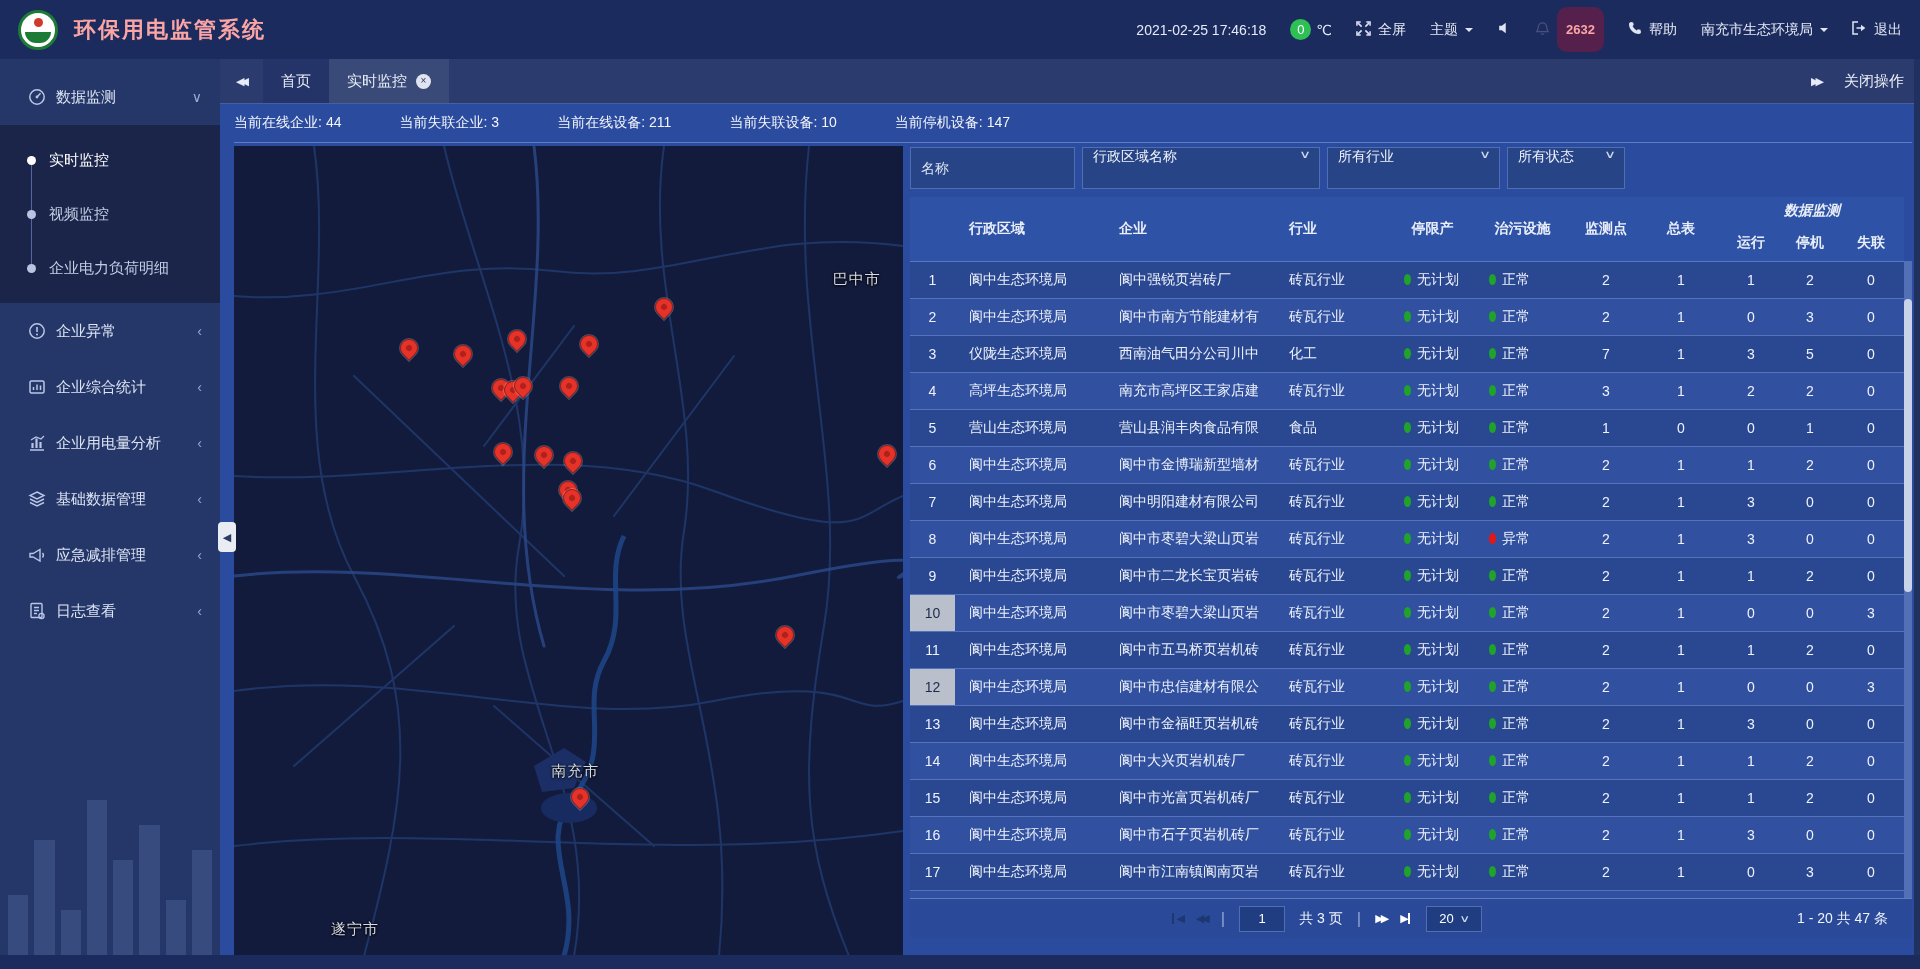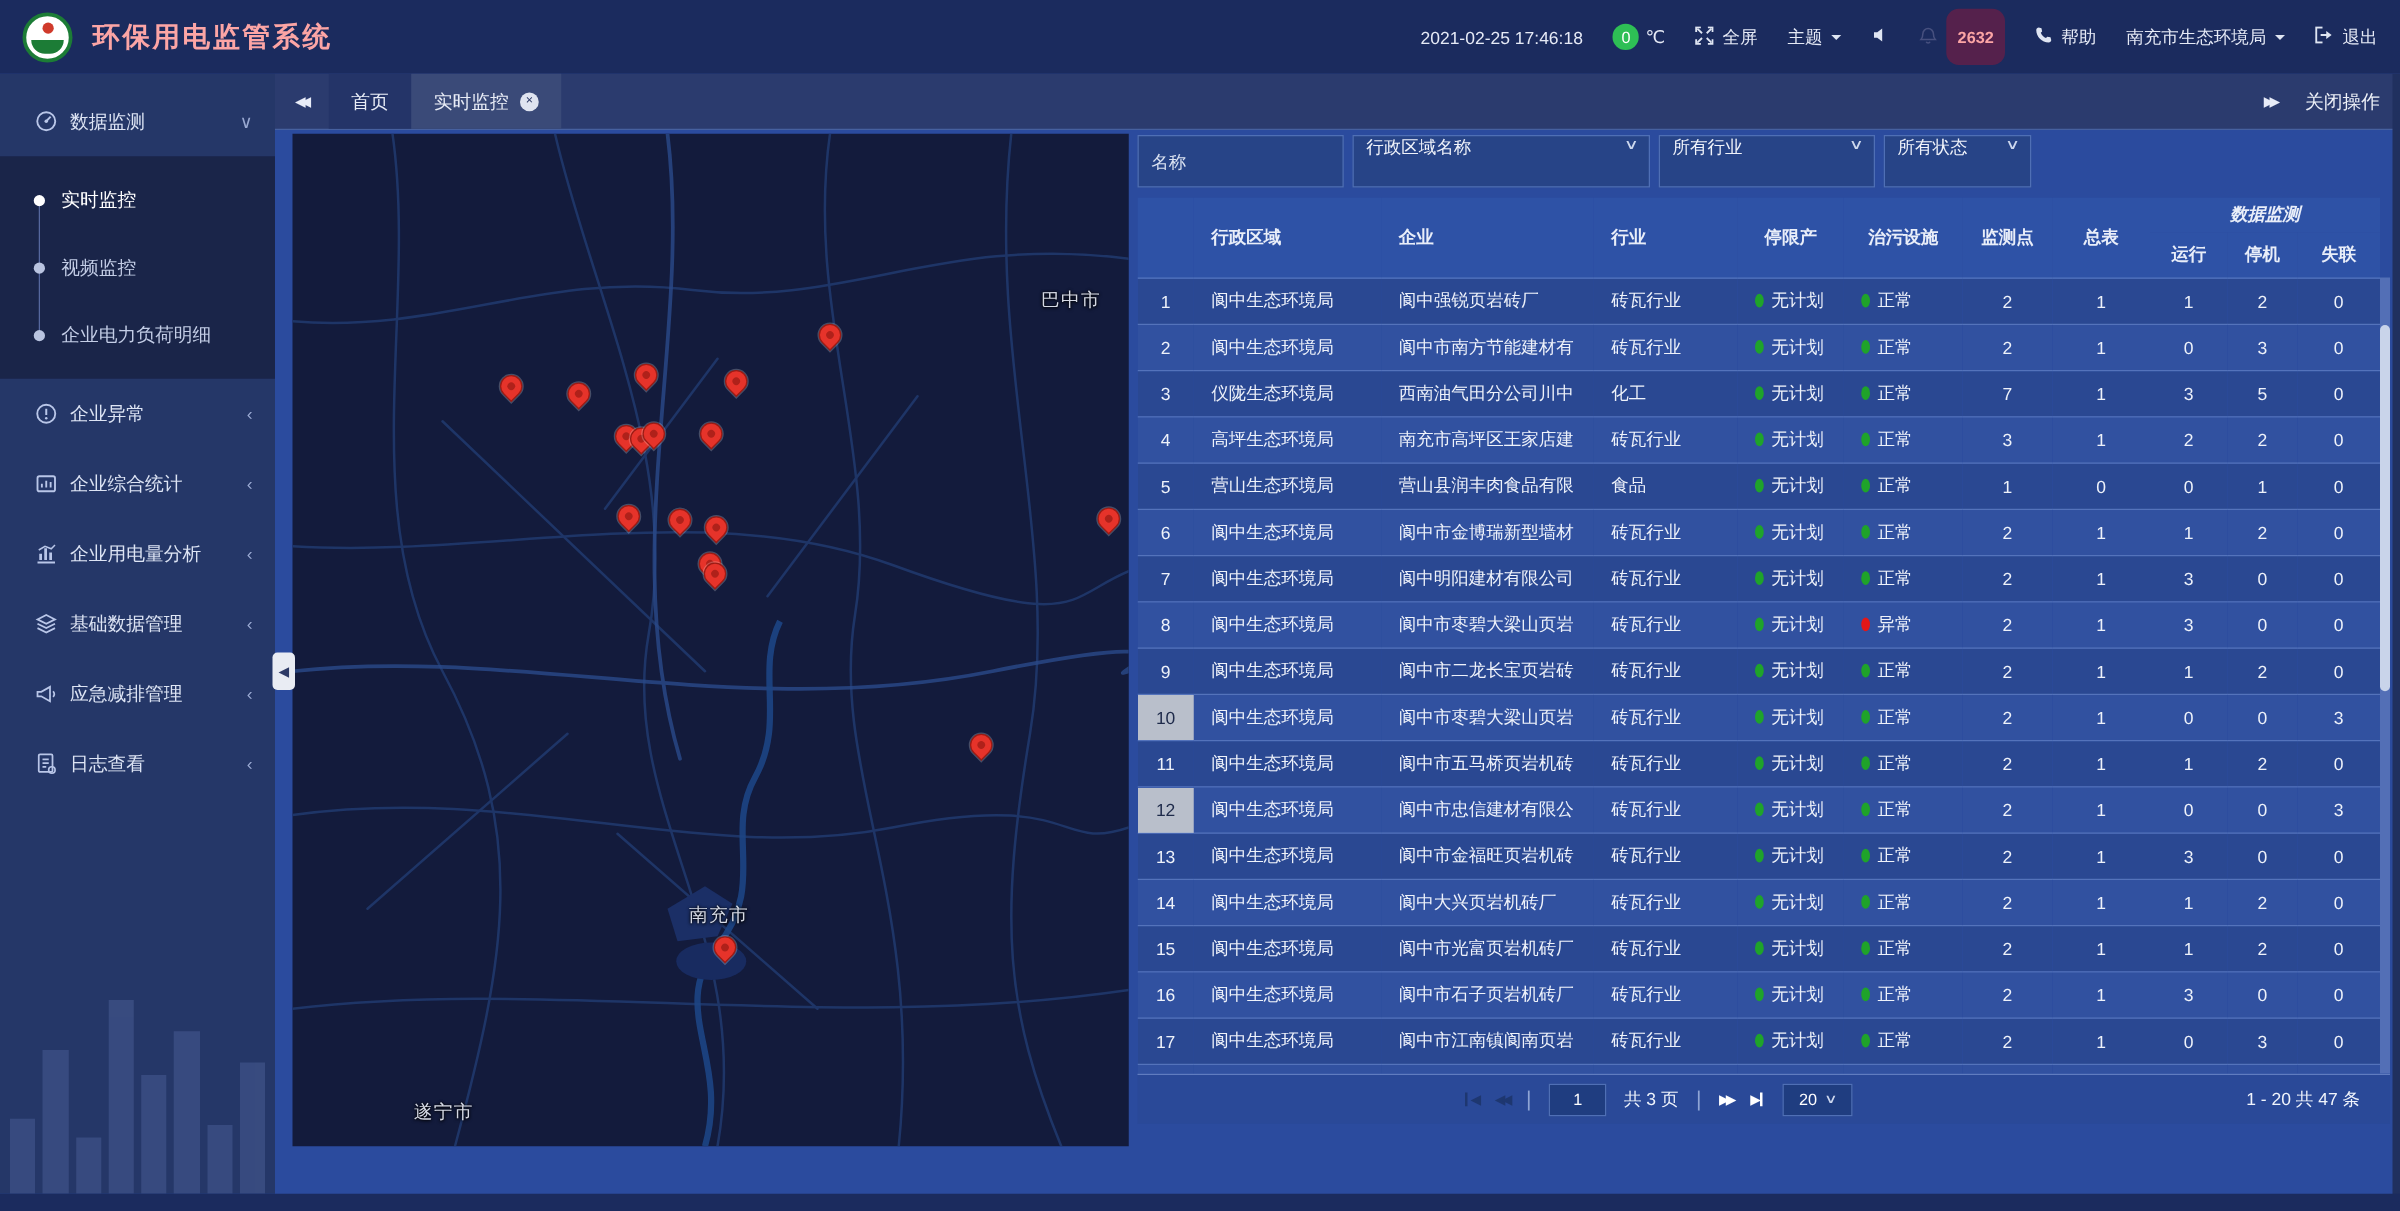--- a/index.html
+++ b/index.html
@@ -283,20 +283,27 @@
               <i class="tclose">×</i>
             </div>
           </div>
         <div class="tab-right">
           <span class="tab-scroll">▶▶</span>
           <span>关闭操作</span>
         </div>
       </div>
 
       <div class="content">
+        <div class="stats" id="stats">
+            <span class="stat"><span>当前在线企业:</span><b>44</b></span>
+            <span class="stat"><span>当前失联企业:</span><b>3</b></span>
+            <span class="stat"><span>当前在线设备:</span><b>211</b></span>
+            <span class="stat"><span>当前失联设备:</span><b>10</b></span>
+            <span class="stat"><span>当前停机设备:</span><b>147</b></span>
+          </div>
 
         <div class="panels">
 
           <div class="map">
             <svg class="roads" width="669" height="810" viewBox="0 0 669 810">
               <g stroke="#213a6f" stroke-width="2" fill="none" opacity="0.85" stroke-linecap="round">
                 <path d="M0 150 C120 160 200 110 320 125 S520 80 669 100"></path>
                 <path d="M80 0 C100 140 50 300 120 430 S170 660 130 810"></path>
                 <path d="M210 0 C240 130 310 260 285 400 S370 640 340 810"></path>
                 <path d="M0 330 C160 340 330 290 480 345 S620 370 669 350"></path>

